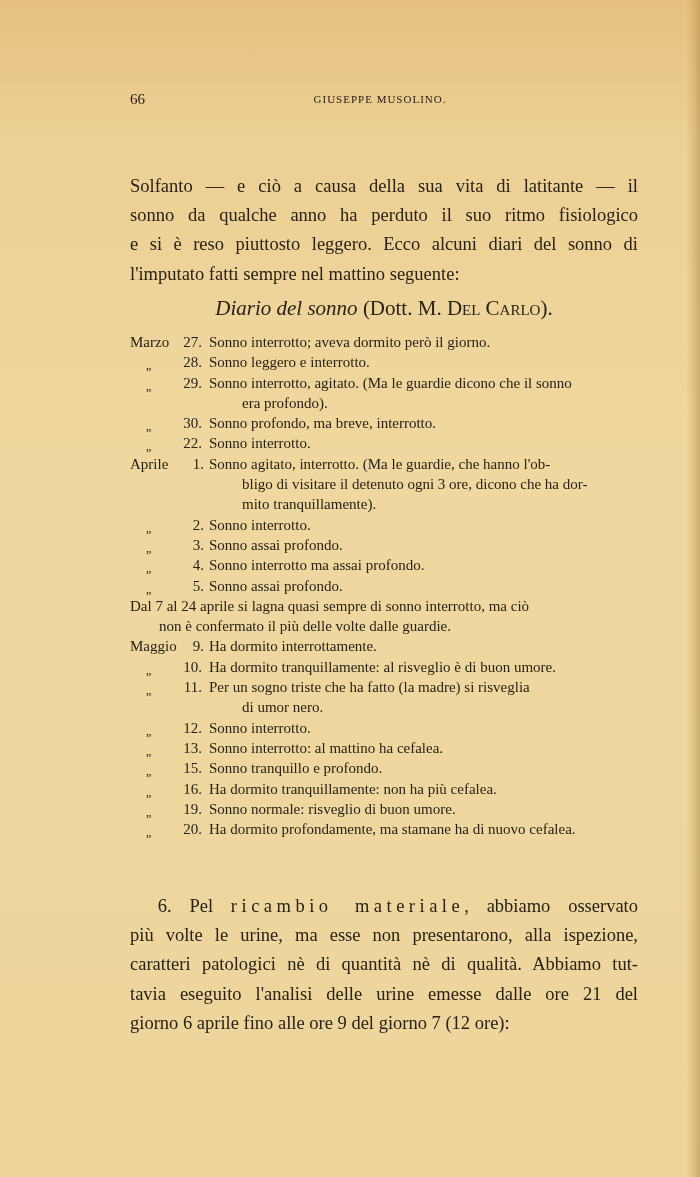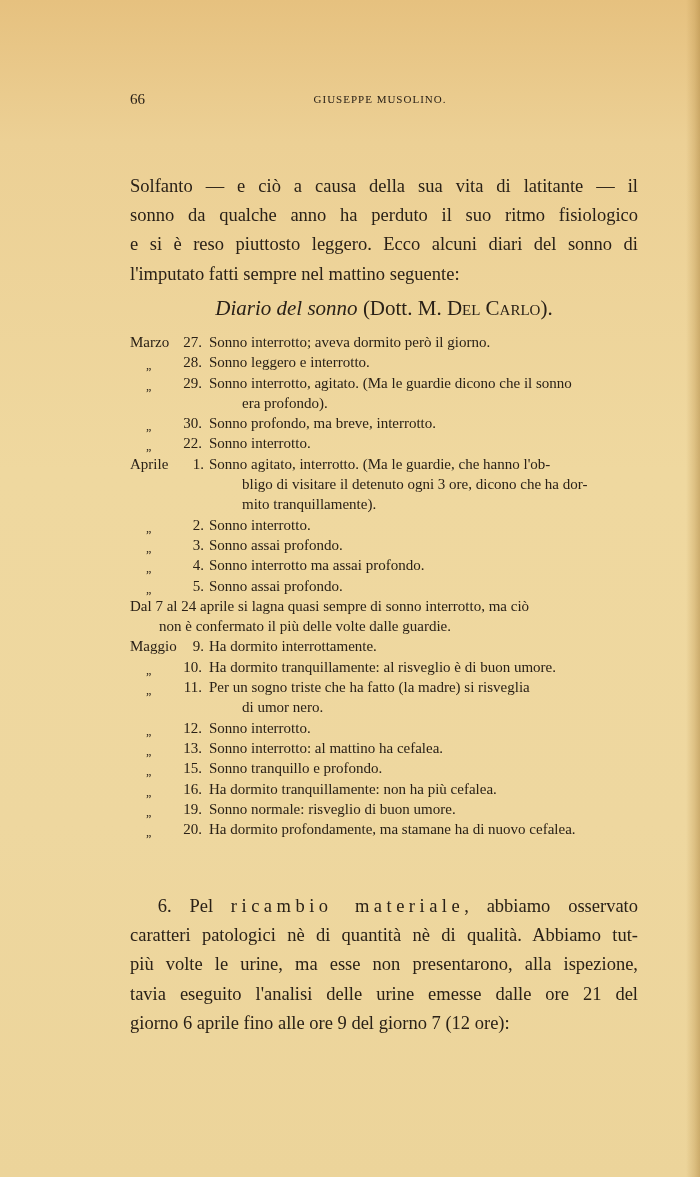--- a/index.html
+++ b/index.html
@@ -171,17 +171,17 @@
     </div>
     <div class="row">
       <span class="ditto">„</span>
       <span class="day wide">20.</span>
       <span class="txt">Ha dormito profondamente, ma stamane ha di nuovo cefalea.</span>
     </div>
   </div>
 
 <div class="para p2">
   <span class="l">  <span>6. Pel</span> <span class="spaced">ricambio materiale</span><span>, abbiamo osservato</span></span>
+  <span class="l">più volte le urine, ma esse non presentarono, alla ispezione,</span>
   <span class="l">caratteri patologici nè di quantità nè di qualità. Abbiamo tut-</span>
-  <span class="l">più volte le urine, ma esse non presentarono, alla ispezione,</span>
   <span class="l">tavia eseguito l'analisi delle urine emesse dalle ore 21 del</span>
   <span class="l last">giorno 6 aprile fino alle ore 9 del giorno 7 (12 ore):</span>
 </div>
 
 </body></html>

